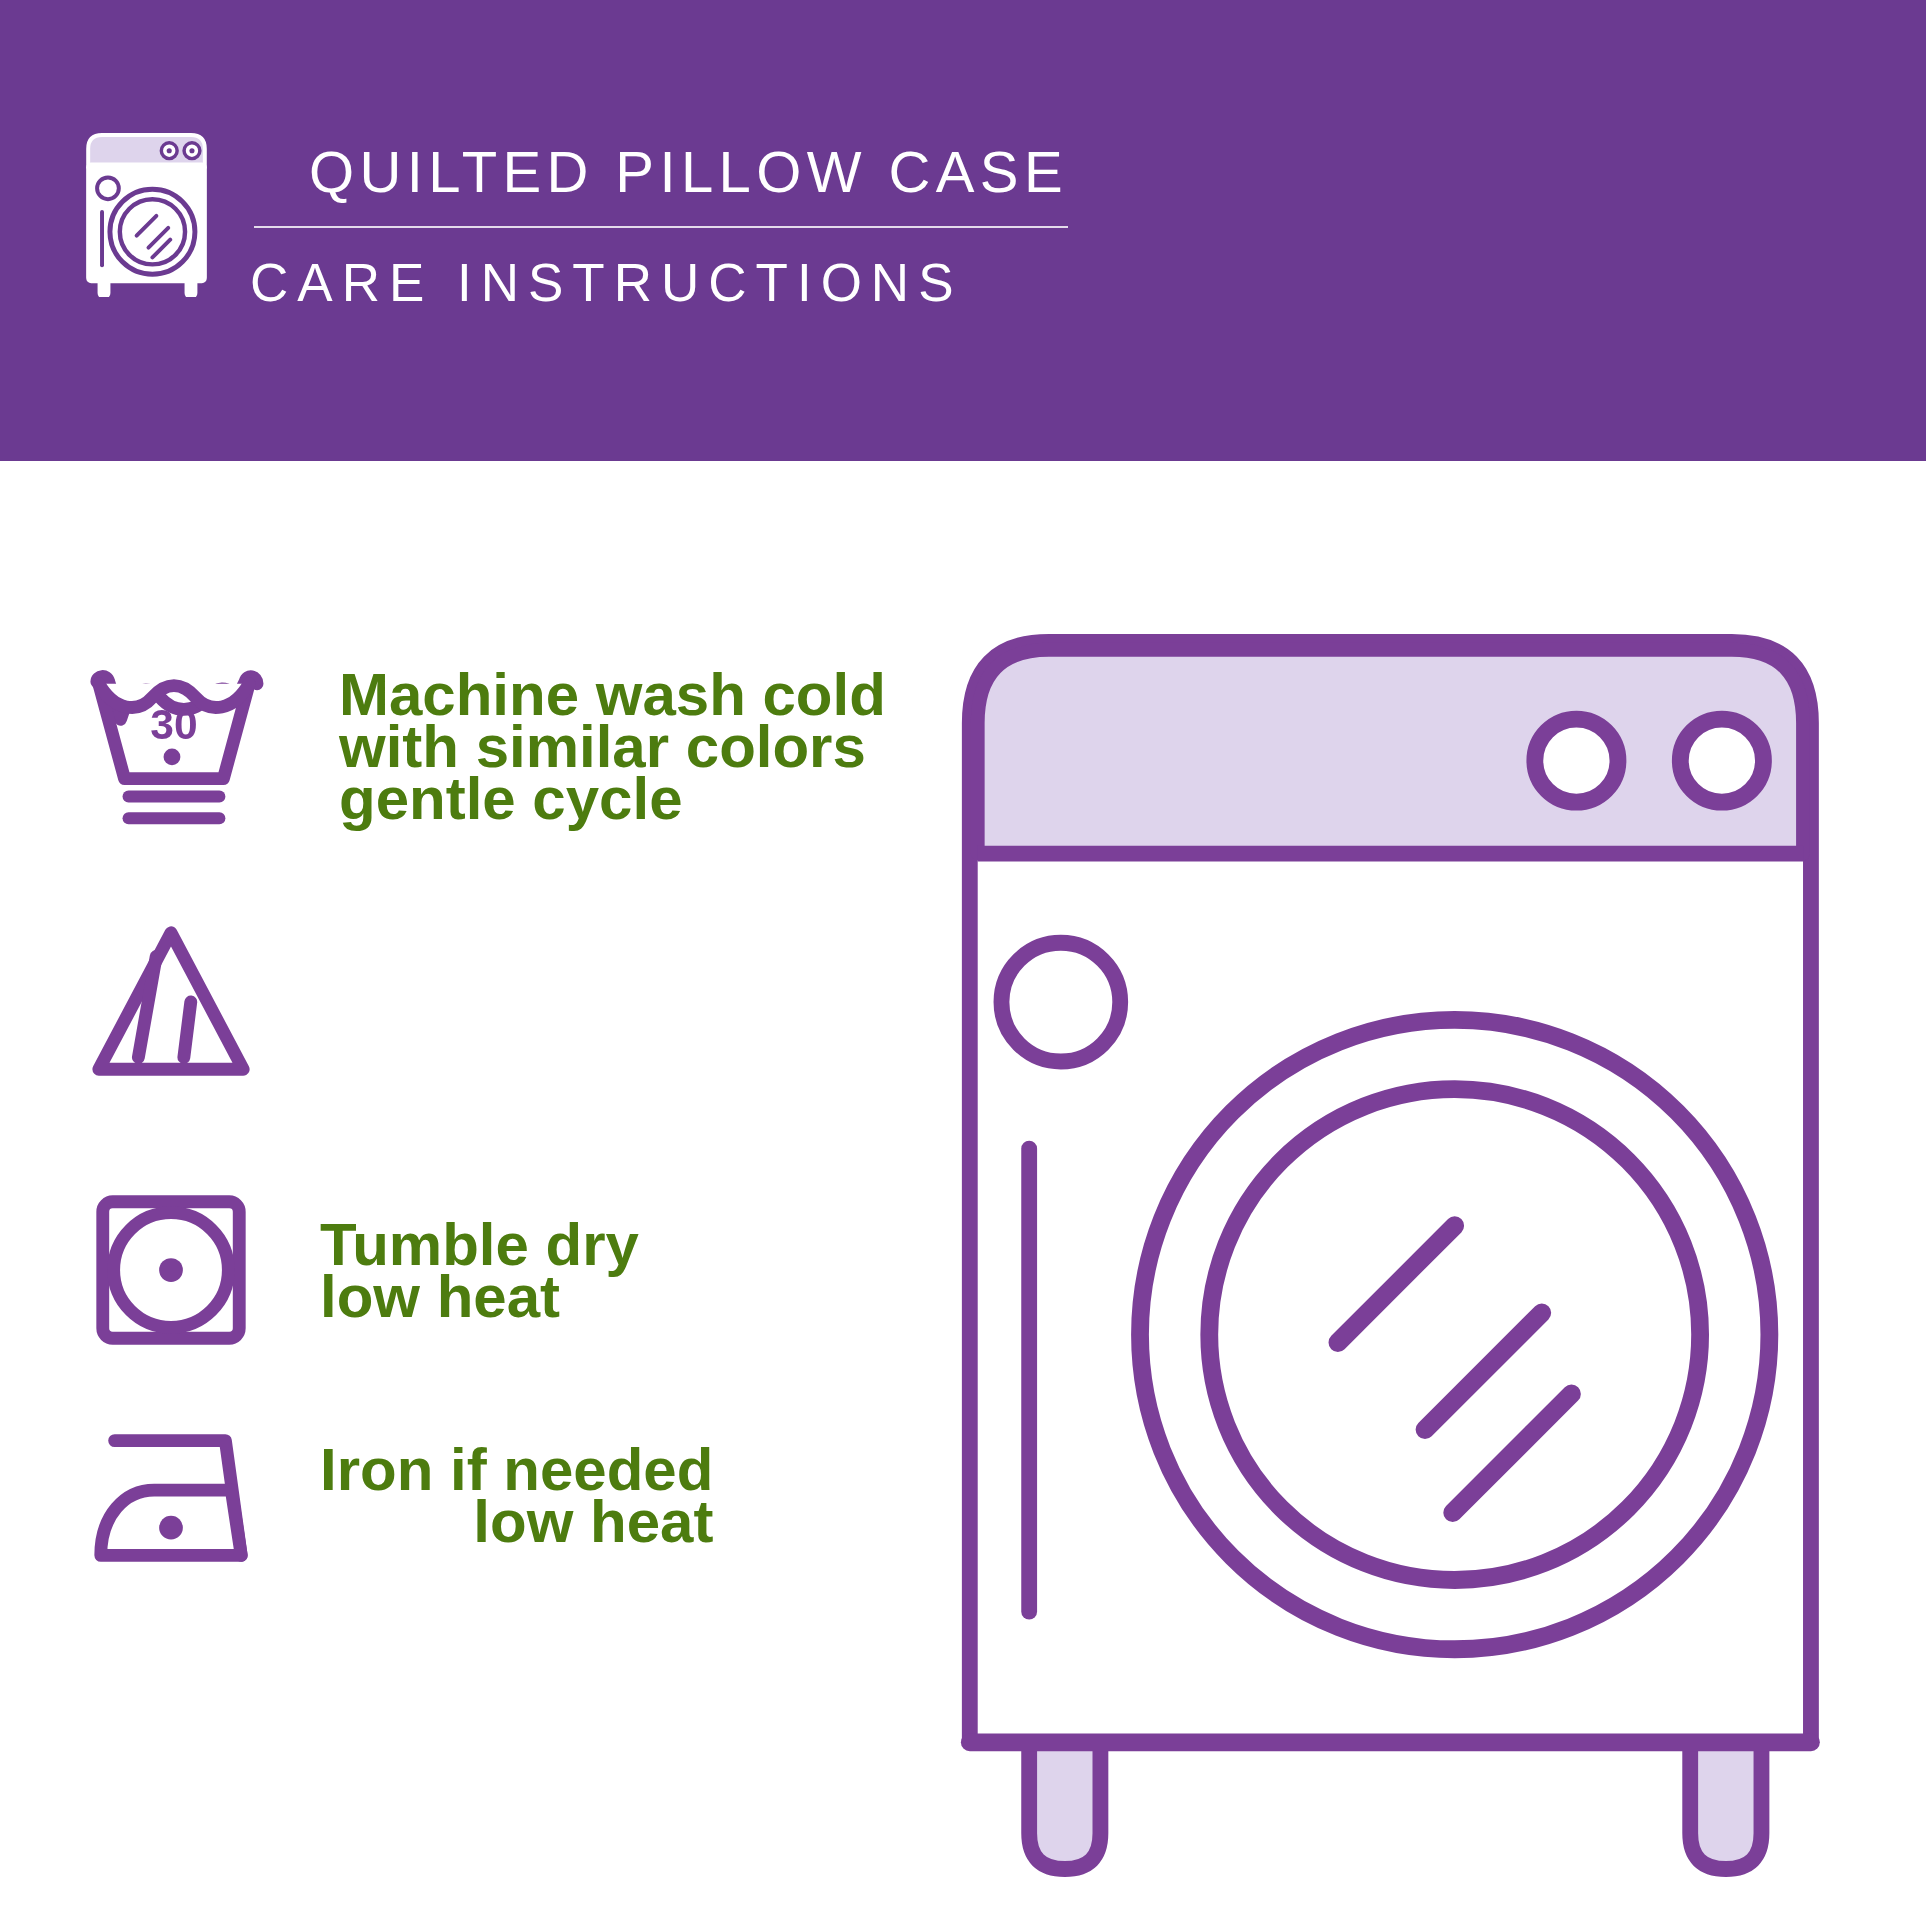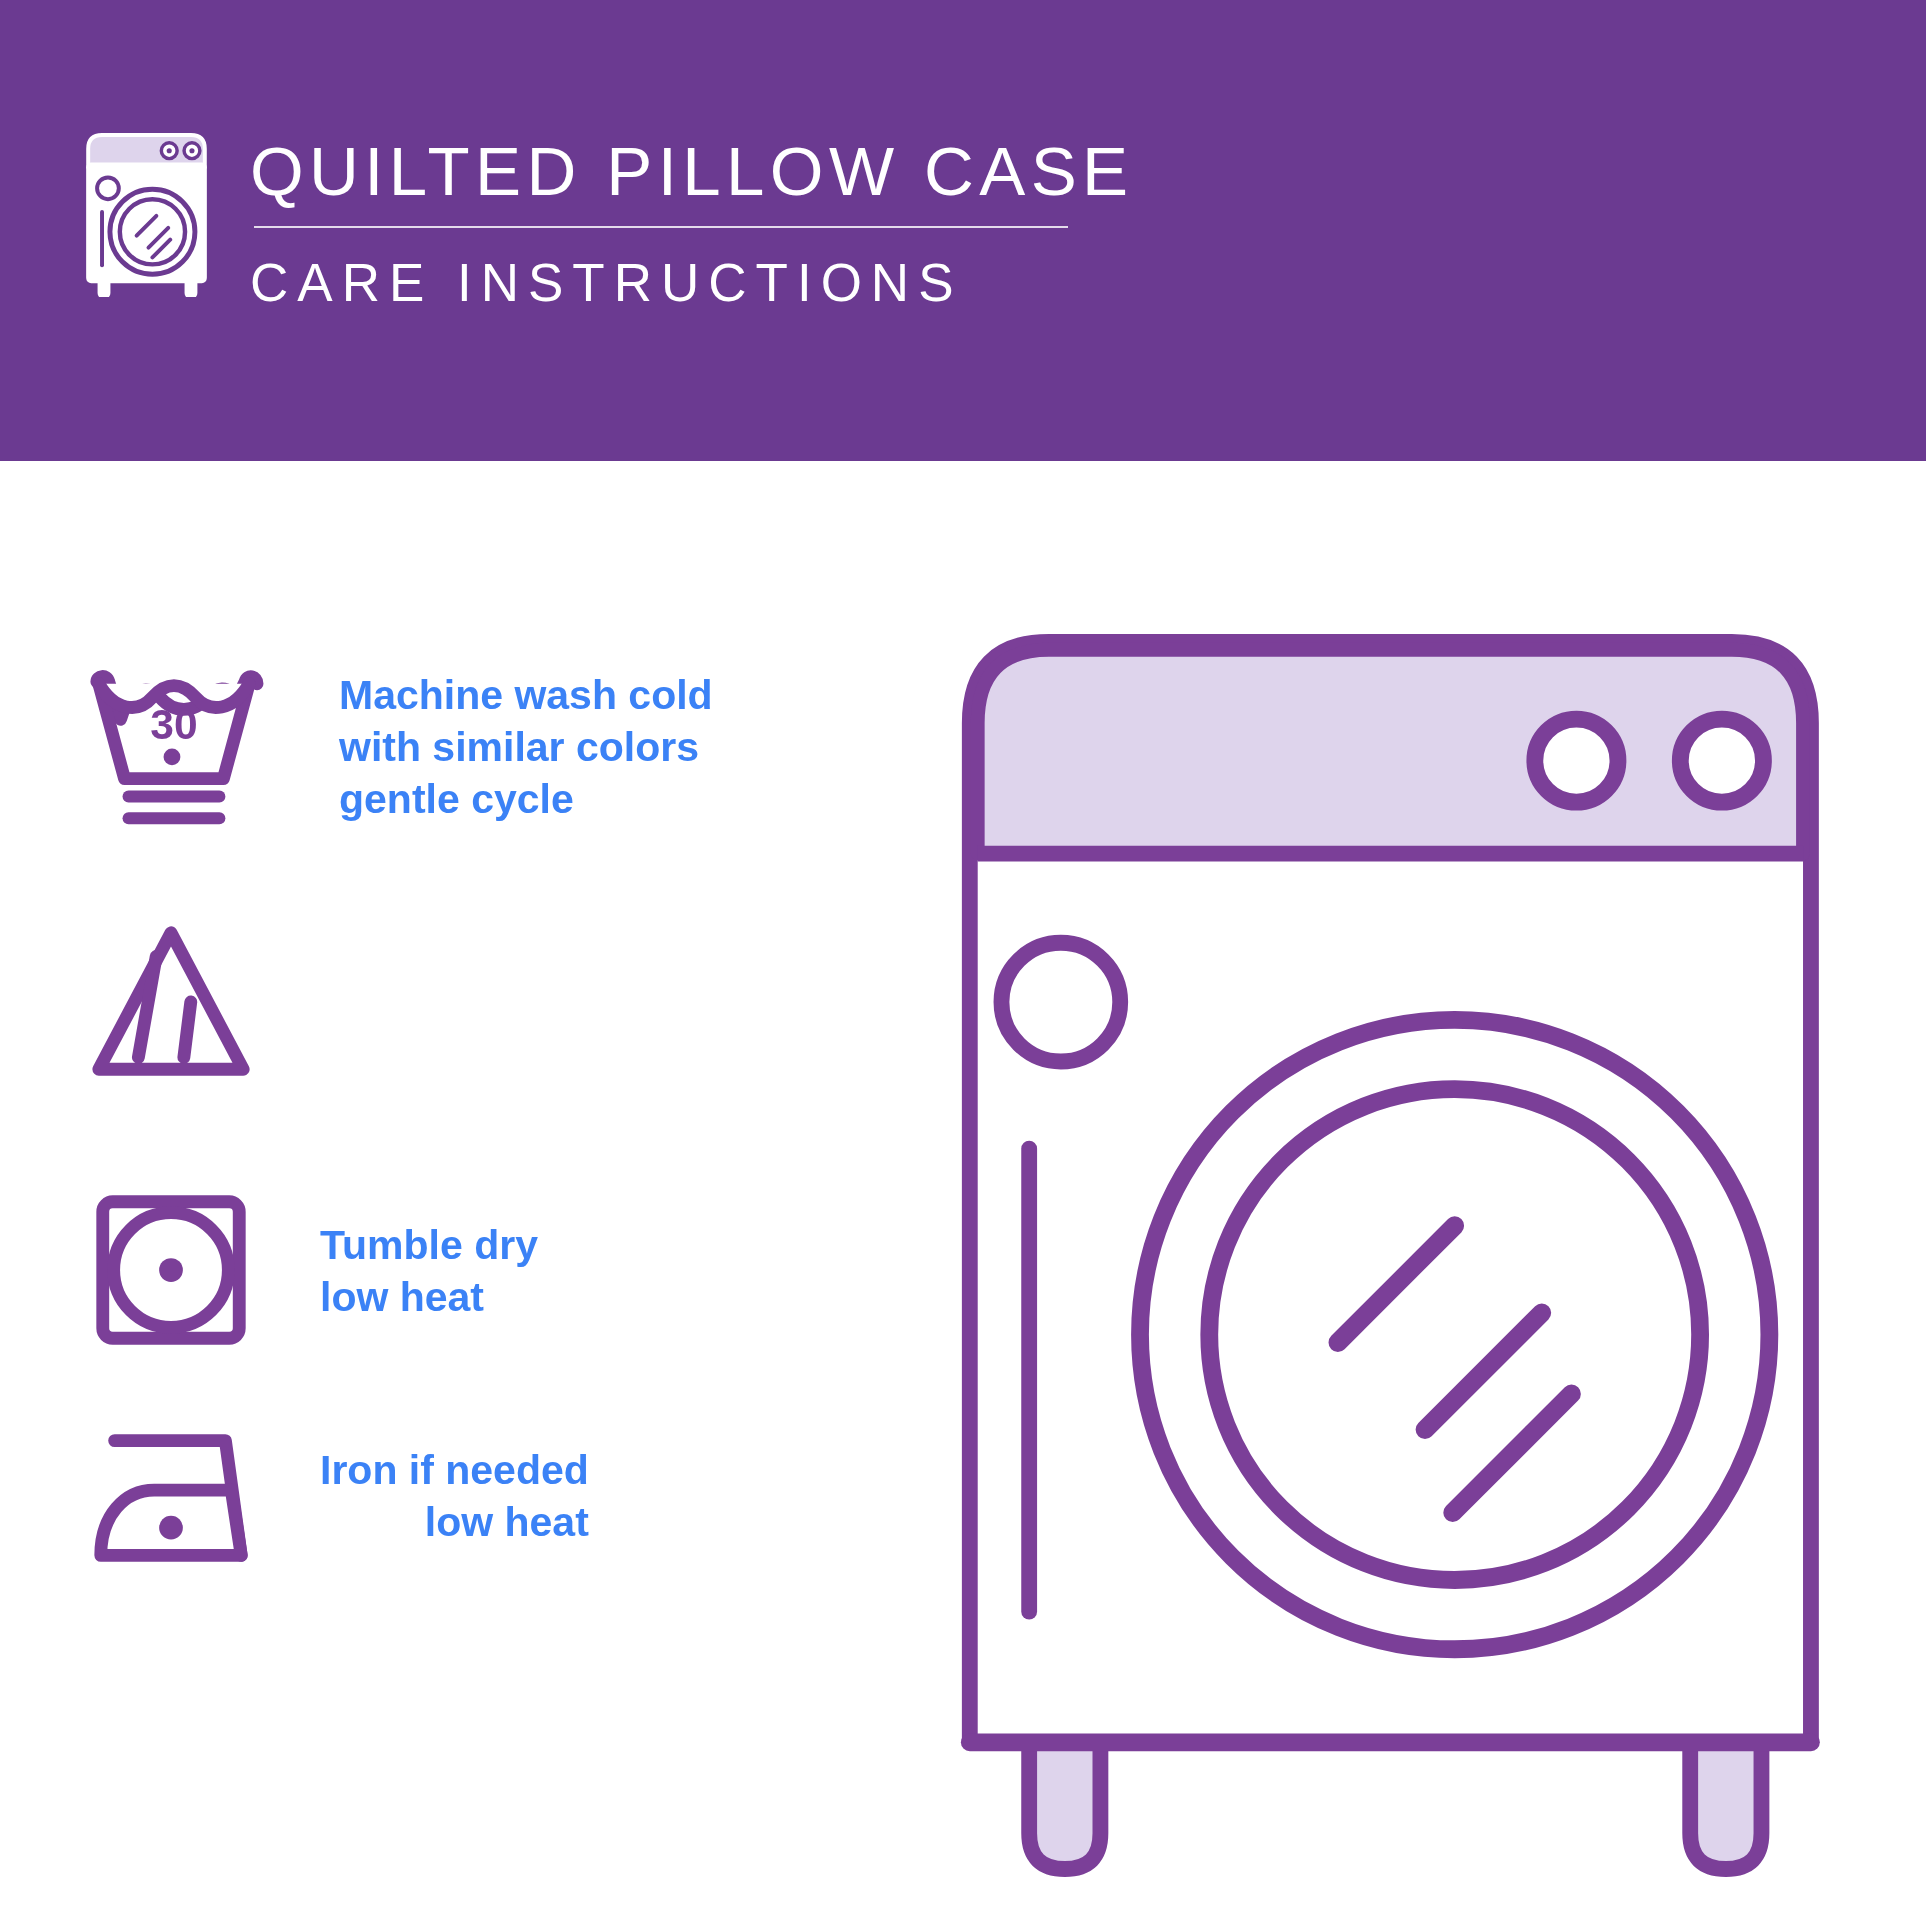--- a/index.html
+++ b/index.html
@@ -45,21 +45,21 @@
     margin-right: 34px;
     flex: 0 0 auto;
   }
   .header-titles {
     display: flex;
     flex-direction: column;
     padding-top: 4px;
   }
   .title-line1 {
     color: #ffffff;
-    font-size: 69px;
+    font-size: 58px;
     font-weight: 300;
     letter-spacing: 5.4px;
     line-height: 81px;
     white-space: nowrap;
     font-family: "Liberation Sans", sans-serif;
     text-align: right;
   }
   .title-divider {
     width: 814px;
     height: 2px;
@@ -99,22 +99,22 @@
   .care-symbol {
     width: 188px;
     height: 188px;
     flex: 0 0 auto;
     display: flex;
     align-items: center;
     justify-content: center;
   }
   .care-text {
     margin-left: 55px;
-    color: #3b82f6;
-    font-size: 41px;
+    color: #4d7c0f;
+    font-size: 60px;
     line-height: 52px;
     font-weight: 600;
     font-family: "Liberation Sans", sans-serif;
     white-space: pre-line;
   }
 
   
   .machine-wrap {
     position: absolute;
     left: 950px;

